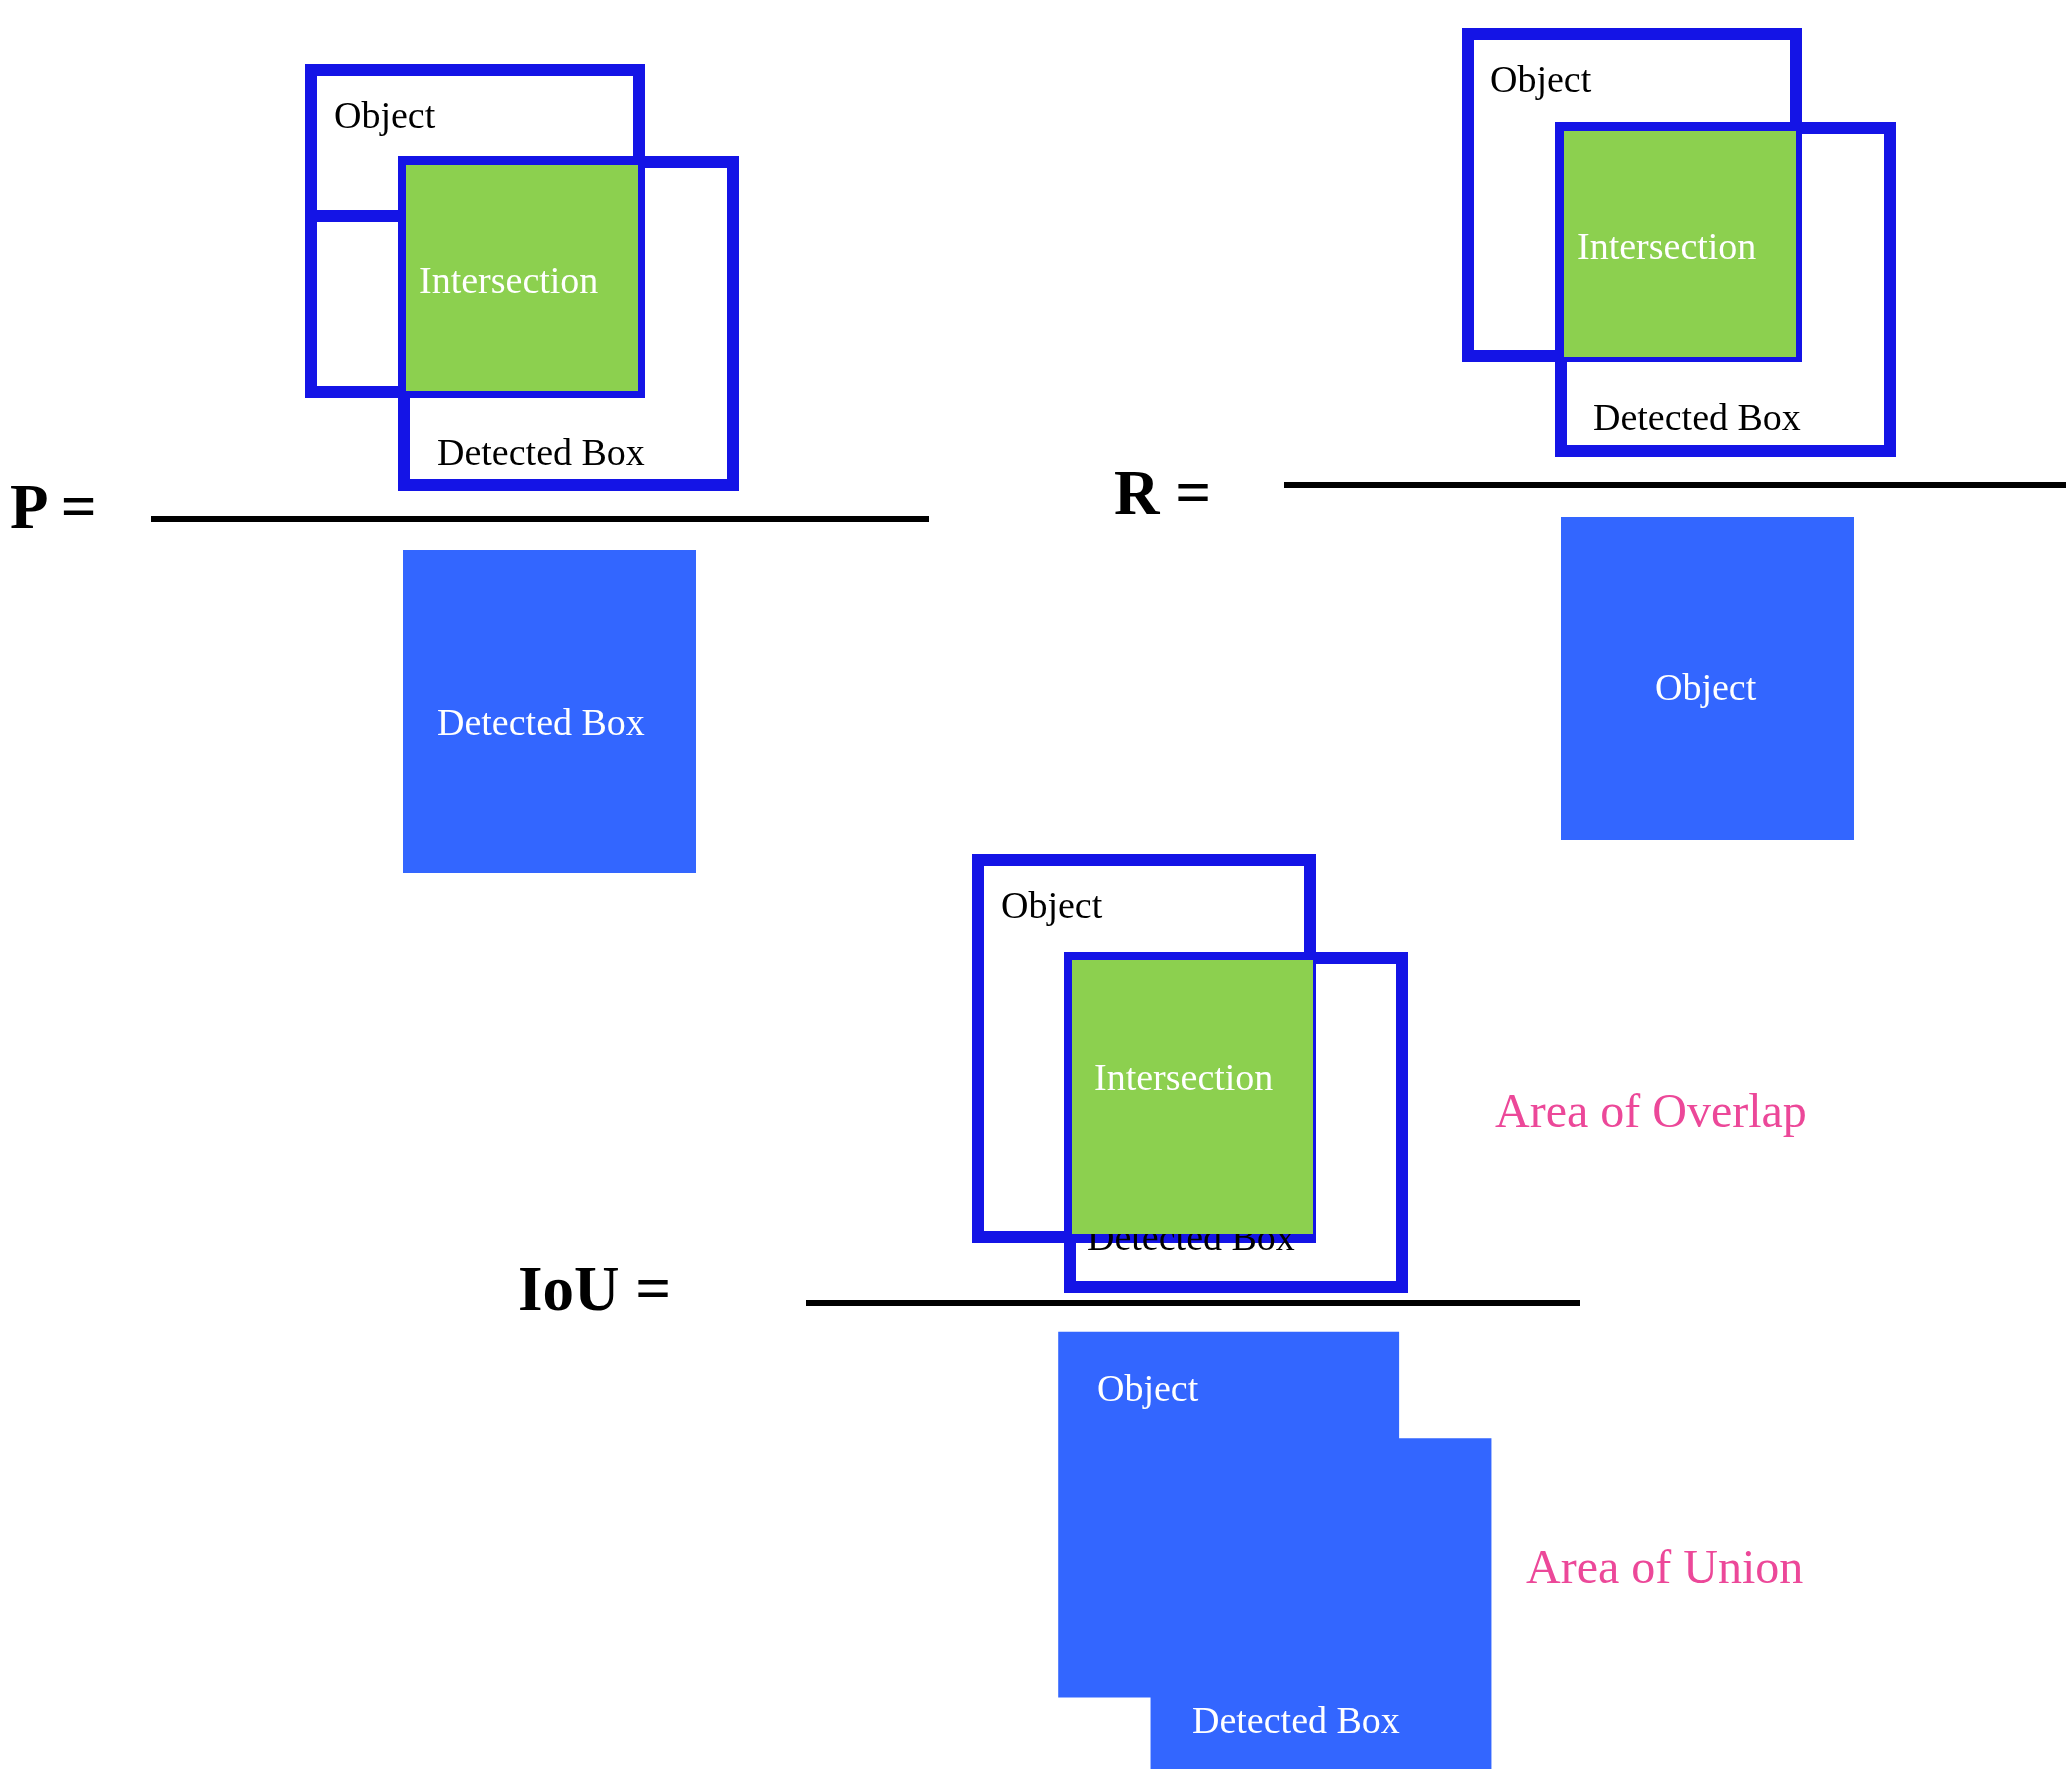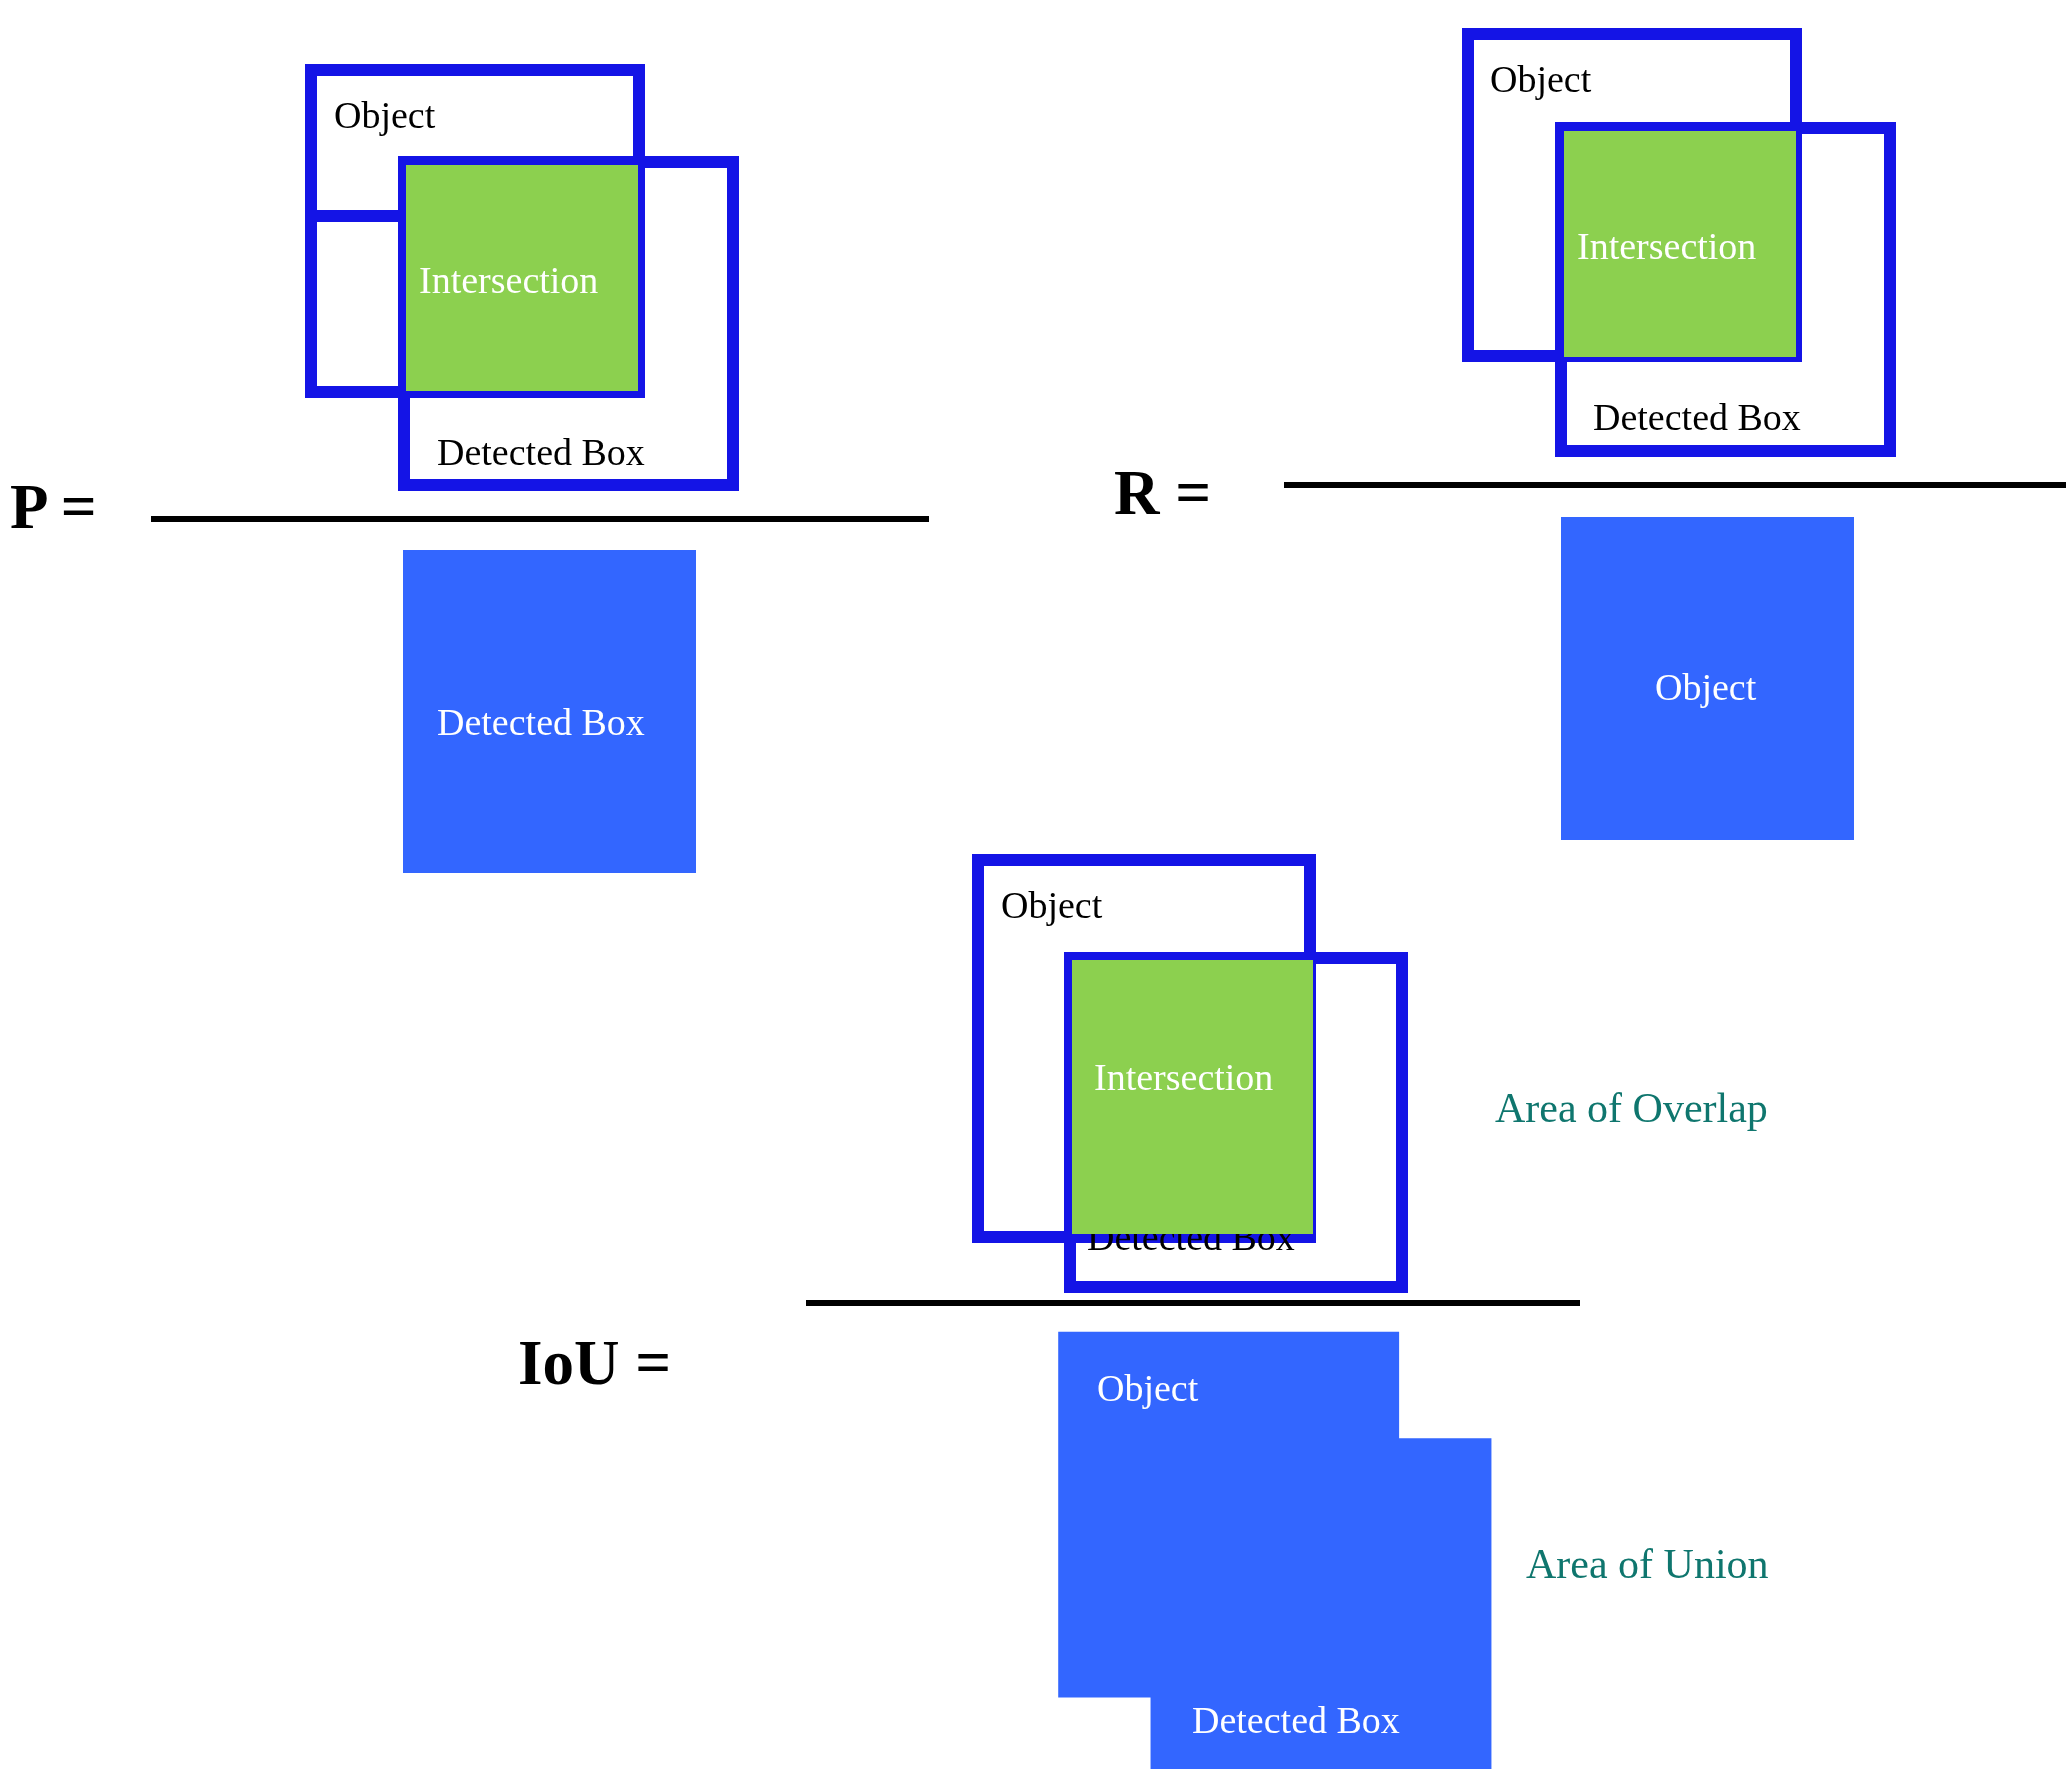--- a/index.html
+++ b/index.html
@@ -53,23 +53,23 @@
     white-space: nowrap;
     font-size: 63px;
     font-weight: bold;
     line-height: 1;
     color: #000000;
     font-family: "Liberation Serif", "DejaVu Serif", serif;
   }
   .note-label {
     position: absolute;
     white-space: nowrap;
-    font-size: 42px;
+    font-size: 48px;
     line-height: 1;
-    color: #0f766e;
+    color: #ec4899;
     font-family: "Liberation Serif", "DejaVu Serif", serif;
   }
   .union-shape {
     position: absolute;
     left: 0; top: 0;
     width: 2066px; height: 1770px;
     pointer-events: none;
   }
 </style>
 </head>
@@ -111,21 +111,21 @@
     <span class="label white" style="left:1577px; top:227px;">Intersection</span>
 
     <div class="frac-line" style="left:1284px; top:482px; width:782px;"></div>
 
     <div class="fill-box" style="left:1561px; top:517px; width:293px; height:323px;"></div>
     <span class="label white" style="left:1655px; top:668px;">Object</span>
   </div>
 
   <div>
 
-    <span class="op-label" style="left:518px; top:1332px;">IoU =</span>
+    <span class="op-label" style="left:518px; top:1258px;">IoU =</span>
 
     <div class="outline-box" style="left:972px; top:854px; width:344px; height:389px;"></div>
     <span class="label" style="left:1001px; top:886px;">Object</span>
 
     <div class="outline-box" style="left:1064px; top:952px; width:344px; height:341px;"></div>
     <span class="label" style="left:1087px; top:1218px;">Detected Box</span>
 
     <div class="green-box" style="left:1072px; top:960px; width:241px; height:274px;"></div>
     <span class="label white" style="left:1094px; top:1058px;">Intersection</span>
 

